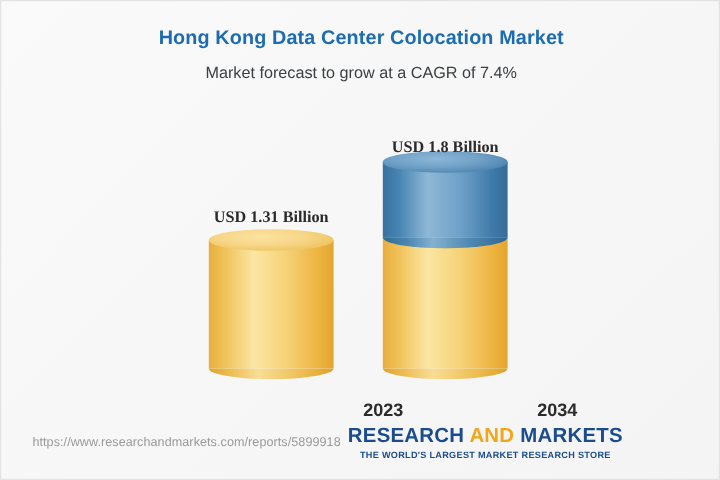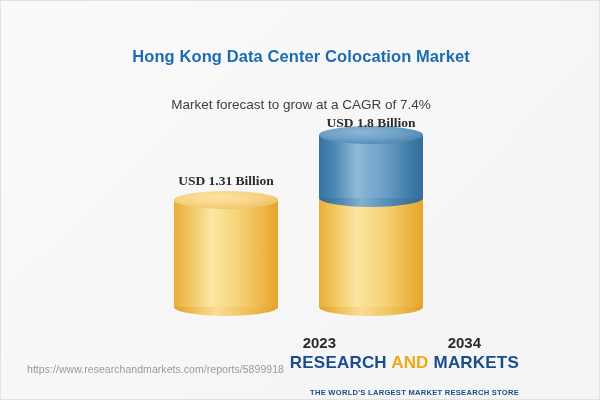--- a/index.html
+++ b/index.html
@@ -15,28 +15,26 @@
     box-sizing:border-box;
     border:1px solid #e2e2e2;
     background:linear-gradient(135deg,#fafafa 0%,#f7f7f7 45%,#f4f4f4 100%);
   }
   .chart-title{
     position:absolute;top:22px;left:0;width:600px;
     text-align:center;
     font-size:16.5px;font-weight:bold;
     color:#1c6cb3;
     letter-spacing:0.1px;
-    margin-top:24px;
   }
   .chart-subtitle{
     position:absolute;top:52px;left:0;width:600px;
     text-align:center;
     font-size:13.5px;
     color:#3c4043;
-    margin-top:44px;
   }
   
   .plot{
     position:absolute;left:0;top:80px;width:600px;height:260px;
   }
   .bar-group{position:absolute;bottom:0;}
   .bar-group.g0{left:173px;}
   .bar-group.g1{left:318px;}
   .cyl{position:absolute;bottom:25px;width:104px;}
 
@@ -93,29 +91,29 @@
   .footer{
     position:absolute;left:0;bottom:0;width:540px;height:54px;
   }
   .footer-url{
     position:absolute;left:26px;top:18px;
     font-size:10.5px;color:#9a9a9a;
     letter-spacing:0.05px;
   }
   .logo{
     position:absolute;right:22px;top:8px;
-    text-align:right;
+    text-align:center;
   }
   .logo-main{
     font-size:17px;font-weight:bold;letter-spacing:0.2px;
     color:#1b4d8e;white-space:nowrap;
   }
   .logo-and{color:#f0a818;}
   .logo-tag{
-    margin-top:15px;
+    margin-top:2px;
     font-size:7.6px;font-weight:bold;letter-spacing:0.25px;
     color:#1b4d8e;white-space:nowrap;
   }
 </style>
 </head>
 <body>
 
 <div class="card">
 
   <div class="chart-title">Hong Kong Data Center Colocation Market</div>

